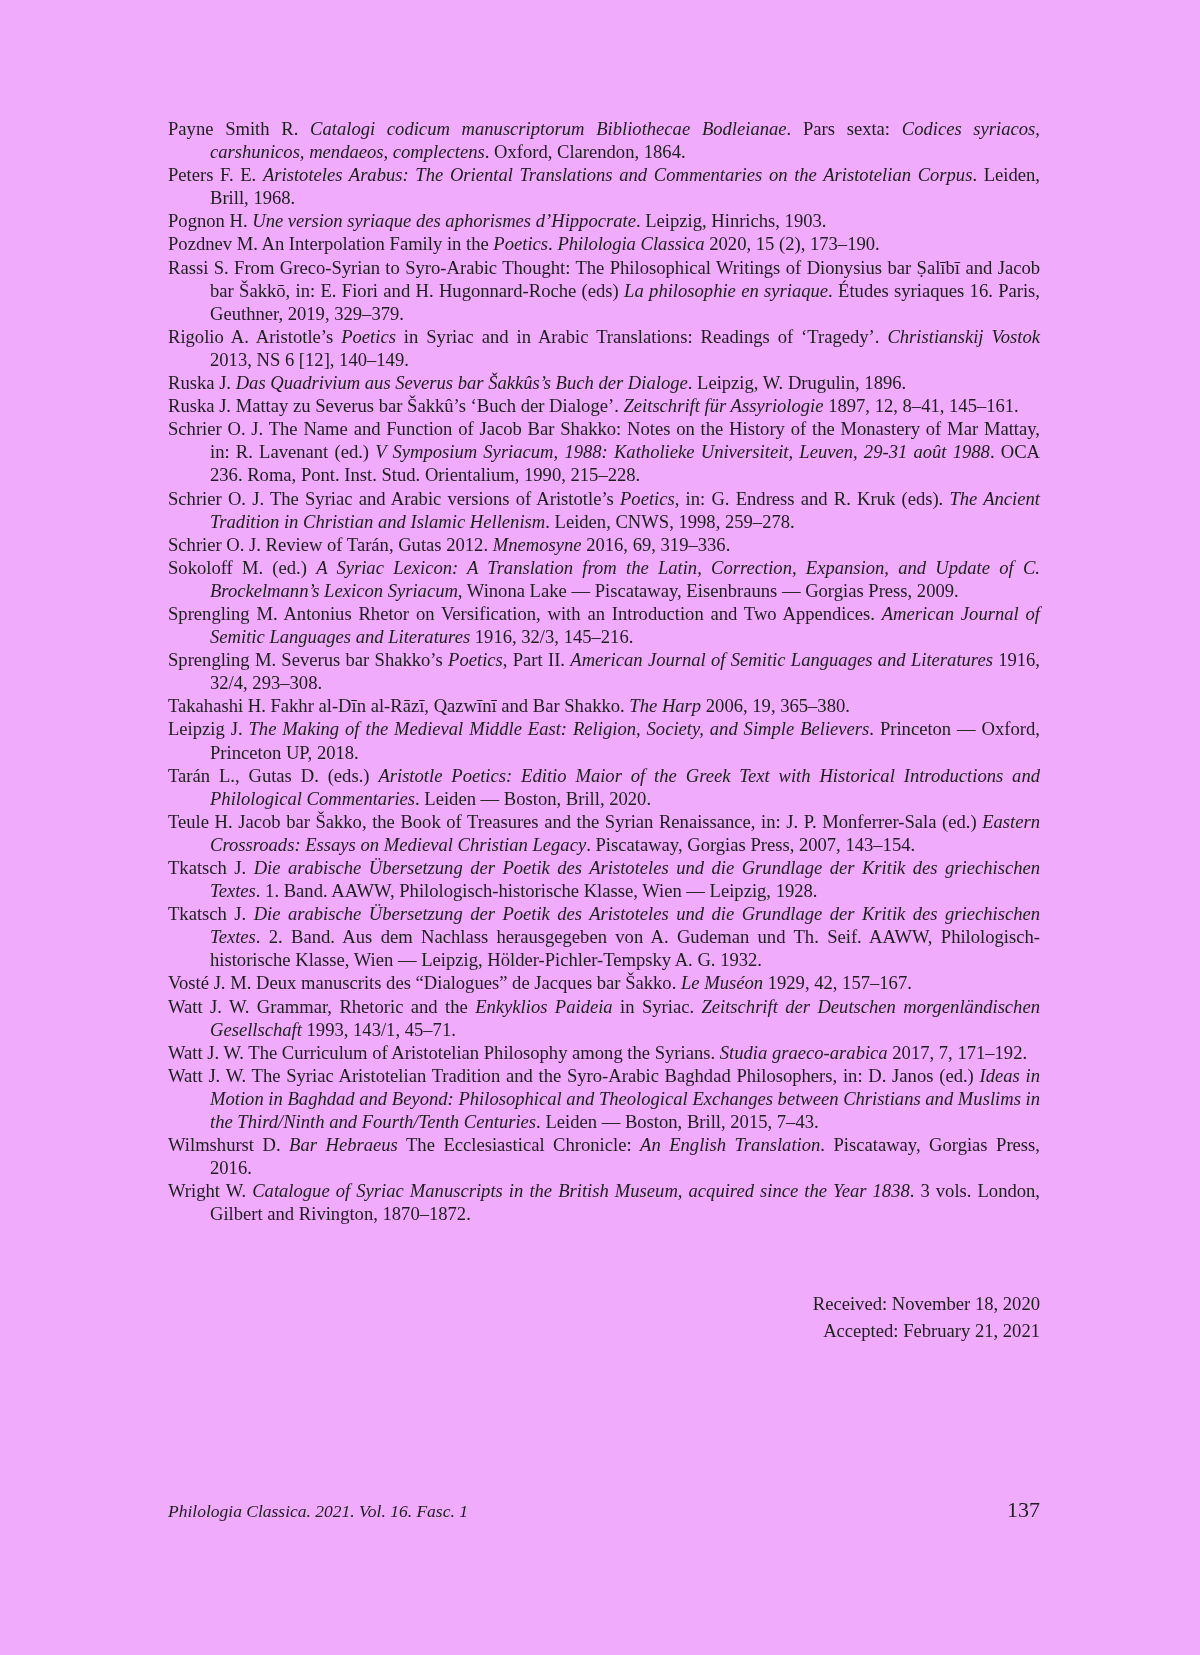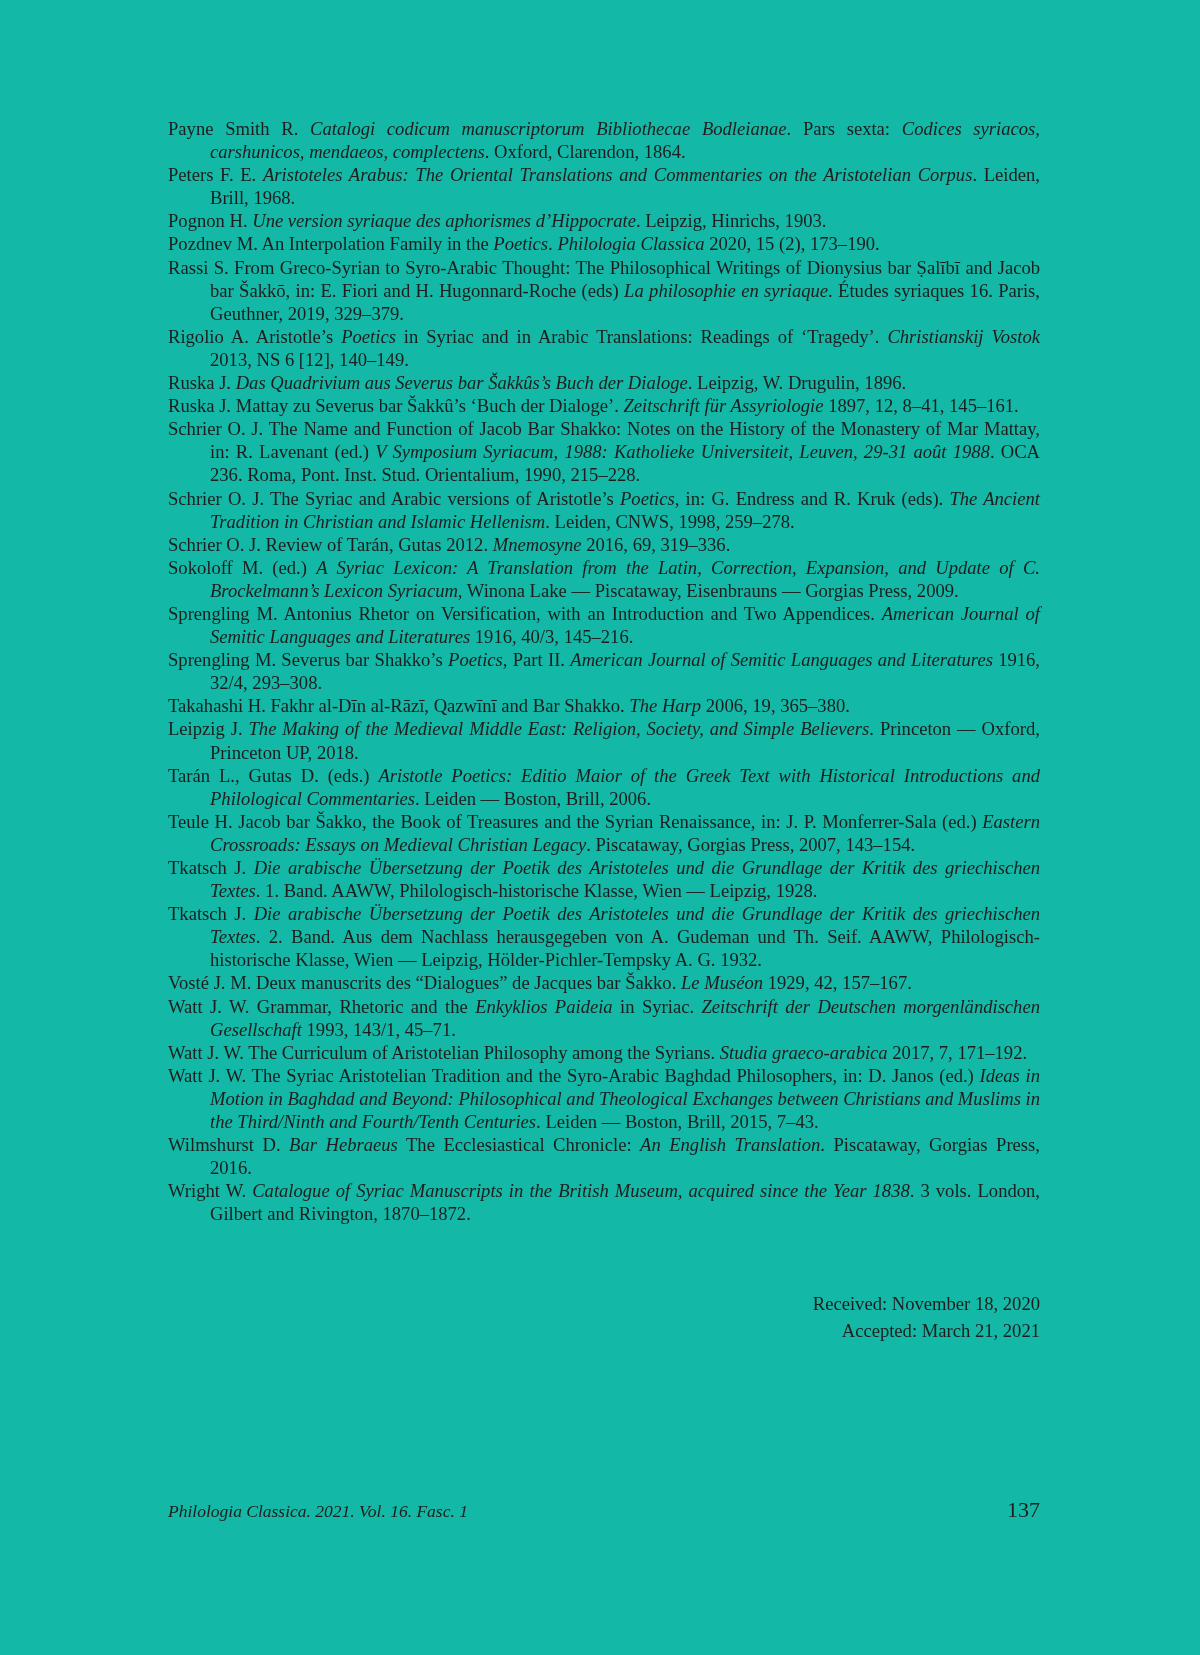--- a/index.html
+++ b/index.html
@@ -4,21 +4,21 @@
 <style>
   html, body { margin: 0; padding: 0; }
   body {
     width: 1200px; height: 1655px;
     background: #ffffff;
     font-family: "Liberation Serif", serif;
     color: #1e1e1e;
     position: relative;
     overflow: hidden;
   }
-  .sheet { position: absolute; inset: 0; background: #14b8a6; text-decoration: underline; }
+  .sheet { position: absolute; inset: 0; background: #f0abfc; text-decoration: underline; }
   .text-column {
     position: absolute;
     left: 168px; top: 117px;
     width: 872px;
   }
   .refs { }
   .ref {
     margin: 0;
     font-size: 18.6px;
     line-height: 23.1px;
@@ -63,37 +63,37 @@
         <p class="ref"><span>Pognon H. </span><span class="it">Une version syriaque des aphorismes d’Hippocrate</span><span>. Leipzig, Hinrichs, 1903.</span></p>
         <p class="ref"><span>Pozdnev M. An Interpolation Family in the </span><span class="it">Poetics</span><span>. </span><span class="it">Philologia Classica</span><span> 2020, 15 (2), 173–190.</span></p>
         <p class="ref"><span>Rassi S. From Greco-Syrian to Syro-Arabic Thought: The Philosophical Writings of Dionysius bar Ṣalībī and Jacob bar Šakkō, in: E. Fiori and H. Hugonnard-Roche (eds) </span><span class="it">La philosophie en syriaque</span><span>. Études syriaques 16. Paris, Geuthner, 2019, 329–379.</span></p>
         <p class="ref"><span>Rigolio A. Aristotle’s </span><span class="it">Poetics</span><span> in Syriac and in Arabic Translations: Readings of ‘Tragedy’. </span><span class="it">Christianskij Vostok</span><span> 2013, NS 6 [12], 140–149.</span></p>
         <p class="ref"><span>Ruska J. </span><span class="it">Das Quadrivium aus Severus bar Šakkûs’s Buch der Dialoge</span><span>. Leipzig, W. Drugulin, 1896.</span></p>
         <p class="ref"><span>Ruska J. Mattay zu Severus bar Šakkû’s ‘Buch der Dialoge’. </span><span class="it">Zeitschrift für Assyriologie</span><span> 1897, 12, 8–41, 145–161.</span></p>
         <p class="ref"><span>Schrier O. J. The Name and Function of Jacob Bar Shakko: Notes on the History of the Monastery of Mar Mattay, in: R. Lavenant (ed.) </span><span class="it">V Symposium Syriacum, 1988: Katholieke Universiteit, Leuven, 29-31 août 1988</span><span>. OCA 236. Roma, Pont. Inst. Stud. Orientalium, 1990, 215–228.</span></p>
         <p class="ref"><span>Schrier O. J. The Syriac and Arabic versions of Aristotle’s </span><span class="it">Poetics</span><span>, in: G. Endress and R. Kruk (eds). </span><span class="it">The Ancient Tradition in Christian and Islamic Hellenism</span><span>. Leiden, CNWS, 1998, 259–278.</span></p>
         <p class="ref"><span>Schrier O. J. Review of Tarán, Gutas 2012. </span><span class="it">Mnemosyne</span><span> 2016, 69, 319–336.</span></p>
         <p class="ref"><span>Sokoloff M. (ed.) </span><span class="it">A Syriac Lexicon: A Translation from the Latin, Correction, Expansion, and Update of C. Brockelmann’s Lexicon Syriacum</span><span>, Winona Lake — Piscataway, Eisenbrauns — Gorgias Press, 2009.</span></p>
-        <p class="ref"><span>Sprengling M. Antonius Rhetor on Versification, with an Introduction and Two Appendices. </span><span class="it">American Journal of Semitic Languages and Literatures</span><span> 1916, 40/3, 145–216.</span></p>
+        <p class="ref"><span>Sprengling M. Antonius Rhetor on Versification, with an Introduction and Two Appendices. </span><span class="it">American Journal of Semitic Languages and Literatures</span><span> 1916, 32/3, 145–216.</span></p>
         <p class="ref"><span>Sprengling M. Severus bar Shakko’s </span><span class="it">Poetics</span><span>, Part II. </span><span class="it">American Journal of Semitic Languages and Literatures</span><span> 1916, 32/4, 293–308.</span></p>
         <p class="ref"><span>Takahashi H. Fakhr al-Dīn al-Rāzī, Qazwīnī and Bar Shakko. </span><span class="it">The Harp</span><span> 2006, 19, 365–380.</span></p>
         <p class="ref"><span>Leipzig J. </span><span class="it">The Making of the Medieval Middle East: Religion, Society, and Simple Believers</span><span>. Princeton — Oxford, Princeton UP, 2018.</span></p>
-        <p class="ref"><span>Tarán L., Gutas D. (eds.) </span><span class="it">Aristotle Poetics: Editio Maior of the Greek Text with Historical Introductions and Philological Commentaries</span><span>. Leiden — Boston, Brill, 2006.</span></p>
+        <p class="ref"><span>Tarán L., Gutas D. (eds.) </span><span class="it">Aristotle Poetics: Editio Maior of the Greek Text with Historical Introductions and Philological Commentaries</span><span>. Leiden — Boston, Brill, 2020.</span></p>
         <p class="ref"><span>Teule H. Jacob bar Šakko, the Book of Treasures and the Syrian Renaissance, in: J. P. Monferrer-Sala (ed.) </span><span class="it">Eastern Crossroads: Essays on Medieval Christian Legacy</span><span>. Piscataway, Gorgias Press, 2007, 143–154.</span></p>
         <p class="ref"><span>Tkatsch J. </span><span class="it">Die arabische Übersetzung der Poetik des Aristoteles und die Grundlage der Kritik des griechischen Textes</span><span>. 1. Band. AAWW, Philologisch-historische Klasse, Wien — Leipzig, 1928.</span></p>
         <p class="ref"><span>Tkatsch J. </span><span class="it">Die arabische Übersetzung der Poetik des Aristoteles und die Grundlage der Kritik des griechischen Textes</span><span>. 2. Band. Aus dem Nachlass herausgegeben von A. Gudeman und Th. Seif. AAWW, Philologisch-historische Klasse, Wien — Leipzig, Hölder-Pichler-Tempsky A. G. 1932.</span></p>
         <p class="ref"><span>Vosté J. M. Deux manuscrits des “Dialogues” de Jacques bar Šakko. </span><span class="it">Le Muséon</span><span> 1929, 42, 157–167.</span></p>
         <p class="ref"><span>Watt J. W. Grammar, Rhetoric and the </span><span class="it">Enkyklios Paideia</span><span> in Syriac. </span><span class="it">Zeitschrift der Deutschen morgenländischen Gesellschaft</span><span> 1993, 143/1, 45–71.</span></p>
         <p class="ref"><span>Watt J. W. The Curriculum of Aristotelian Philosophy among the Syrians. </span><span class="it">Studia graeco-arabica</span><span> 2017, 7, 171–192.</span></p>
         <p class="ref"><span>Watt J. W. The Syriac Aristotelian Tradition and the Syro-Arabic Baghdad Philosophers, in: D. Janos (ed.) </span><span class="it">Ideas in Motion in Baghdad and Beyond: Philosophical and Theological Exchanges between Christians and Muslims in the Third/Ninth and Fourth/Tenth Centuries</span><span>. Leiden — Boston, Brill, 2015, 7–43.</span></p>
         <p class="ref"><span>Wilmshurst D. </span><span class="it">Bar Hebraeus</span><span> The Ecclesiastical Chronicle: </span><span class="it">An English Translation</span><span>. Piscataway, Gorgias Press, 2016.</span></p>
         <p class="ref"><span>Wright W. </span><span class="it">Catalogue of Syriac Manuscripts in the British Museum, acquired since the Year 1838</span><span>. 3 vols. London, Gilbert and Rivington, 1870–1872.</span></p>
       </section>
     <div class="received-block">
       <p>Received: November 18, 2020</p>
-      <p>Accepted: March 21, 2021</p>
+      <p>Accepted: February 21, 2021</p>
     </div>
   </div>
   <div class="footer">
     <span class="journal">Philologia Classica. 2021. Vol. 16. Fasc. 1</span>
     <span class="pagenum">137</span>
   </div>
 </div>
 
 </body></html>

